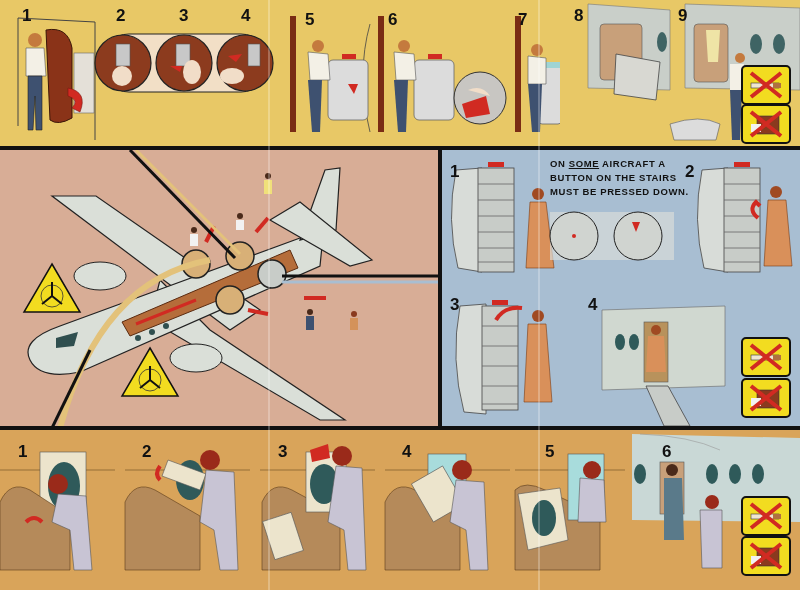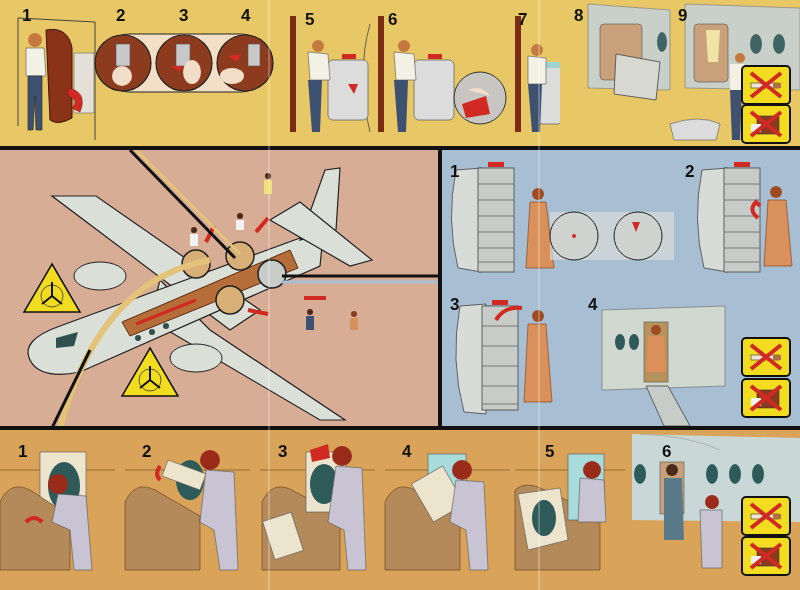--- a/index.html
+++ b/index.html
@@ -226,20 +226,25 @@
 
       <path d="M160 160 L283 156 L283 236 L160 240 Z" fill="#d0d8d0" stroke="#666" stroke-width="0.6"></path>
       <ellipse cx="178" cy="192" rx="5" ry="8" fill="#2f5a5a"></ellipse>
       <ellipse cx="192" cy="192" rx="5" ry="8" fill="#2f5a5a"></ellipse>
       <rect x="202" y="172" width="24" height="60" fill="#b8925c" stroke="#555" stroke-width="0.6"></rect>
       <circle cx="214" cy="180" r="5" fill="#a04a22"></circle>
       <path d="M206 186 L222 186 L224 222 L204 222 Z" fill="#d9905a"></path>
       <path d="M204 236 L226 236 L248 276 L222 276 Z" fill="#c8ccc8" stroke="#444" stroke-width="0.8"></path>
 
     </svg>
+    <div class="notice" style="left:108px;top:7px;">
+      <span>ON </span><u>SOME</u><span> AIRCRAFT A</span><br>
+      <span>BUTTON ON THE STAIRS</span><br>
+      <span>MUST BE PRESSED DOWN.</span>
+    </div>
     <span class="step-num" style="left:8px;top:12px;">1</span>
     <span class="step-num" style="left:243px;top:12px;">2</span>
     <span class="step-num" style="left:8px;top:145px;">3</span>
     <span class="step-num" style="left:146px;top:145px;">4</span>
     <div class="warn" style="left:299px;top:187px;">
       <svg viewBox="0 0 46 36">
           <rect x="8" y="16" width="28" height="5" fill="#efe6d0" stroke="#333" stroke-width="0.6"></rect>
           <rect x="30" y="16" width="8" height="5" fill="#b07040"></rect>
           <path d="M8 6 L38 30 M38 6 L8 30" stroke="#d12a22" stroke-width="4"></path>
         </svg>

